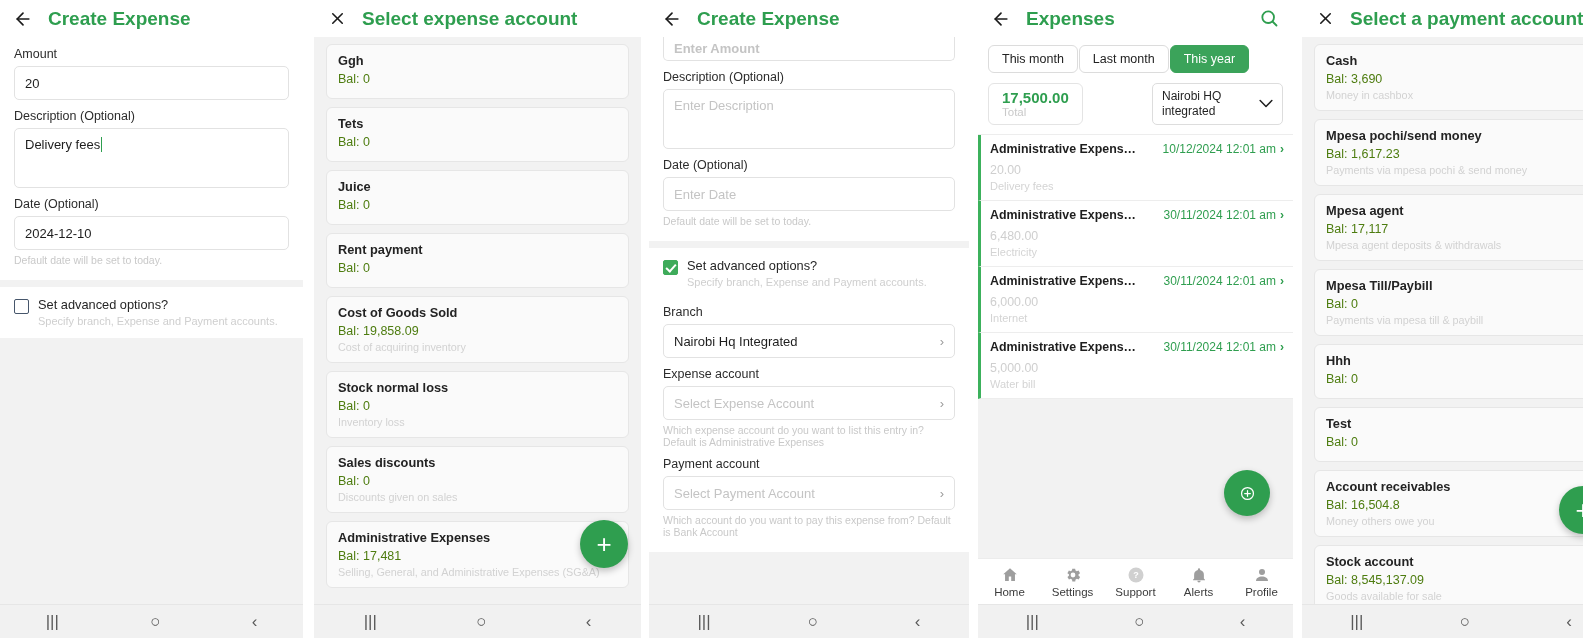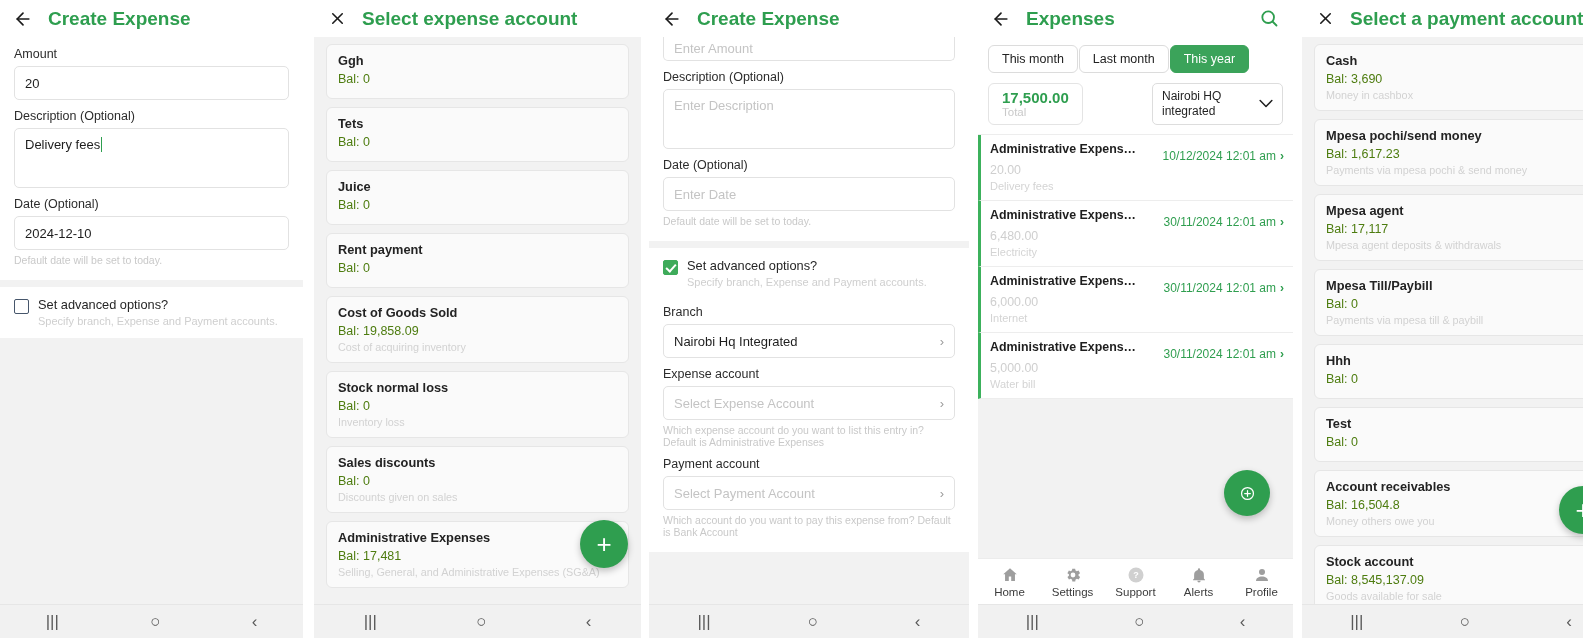--- a/index.html
+++ b/index.html
@@ -251,21 +251,21 @@
     align-items: flex-start;
     gap: 0;
   }
   .exp-left { flex: 1 1 auto; min-width: 0; }
   .exp-title {
     font-size: 12.4px; font-weight: bold; color: #1e1e1e;
     white-space: nowrap; overflow: hidden; text-overflow: ellipsis;
   }
   .exp-amt { font-size: 12.4px; color: #cfcfcf; margin-top: 7px; }
   .exp-note { font-size: 11px; color: #d4d4d4; margin-top: 3px; }
-  .exp-right { display: flex; align-items: flex-start; gap: 4px; margin-top: 7px; flex: 0 0 auto; }
+  .exp-right { display: flex; align-items: flex-start; gap: 4px; flex: 0 0 auto; }
   .exp-date { font-size: 12px; color: #2f9e4f; white-space: nowrap; }
   .exp-chev { color: #2f9e4f; font-size: 12px; font-weight: bold; }
 
   .tabbar {
     background: #ffffff;
     border-top: 1px solid #ececec;
     height: 46px;
     display: flex;
     align-items: center;
     flex: 0 0 auto;
@@ -401,21 +401,21 @@
         <svg width="20" height="20" viewBox="0 0 24 24" fill="none" stroke="currentColor" stroke-width="2" stroke-linecap="round" stroke-linejoin="round">
             <line x1="19" y1="12" x2="5" y2="12"></line>
             <polyline points="12 19 5 12 12 5"></polyline>
           </svg>
       </div>
       <div class="title">Create Expense</div>
     </div>
 
     <div class="body">
       <div class="form-card" style="padding-top:0">
-        <div class="f-input" style="border-top:none; border-radius:0 0 5px 5px; height:24px;">
+        <div class="f-input" style="border-top:none; border-radius:0 0 5px 5px; height:24px;font-weight:bold;">
           <span class="ph">Enter Amount</span>
         </div>
 
         <div class="f-label">Description (Optional)</div>
         <div class="f-input ta">
           <span class="ph">Enter Description</span>
         </div>
 
         <div class="f-label">Date (Optional)</div>
         <div class="f-input">

